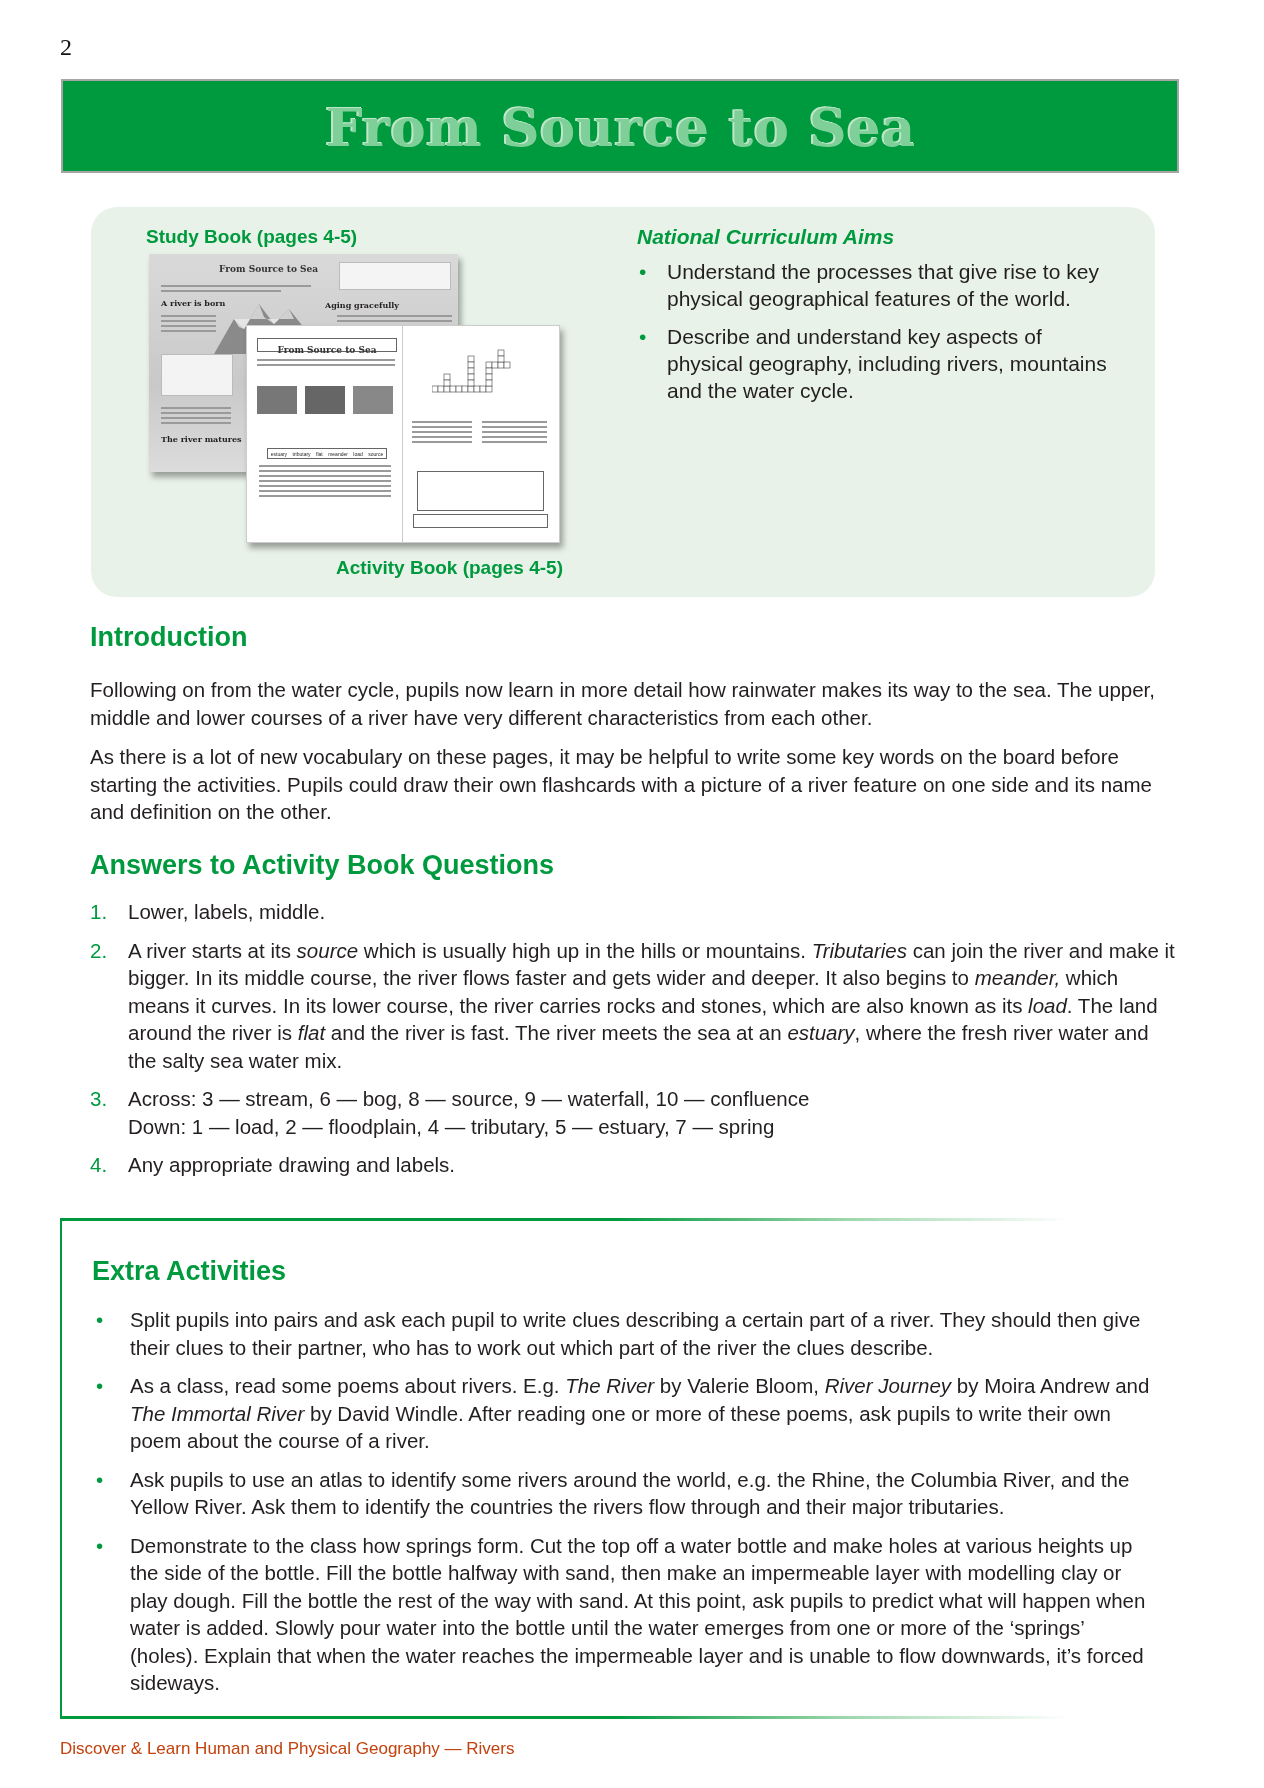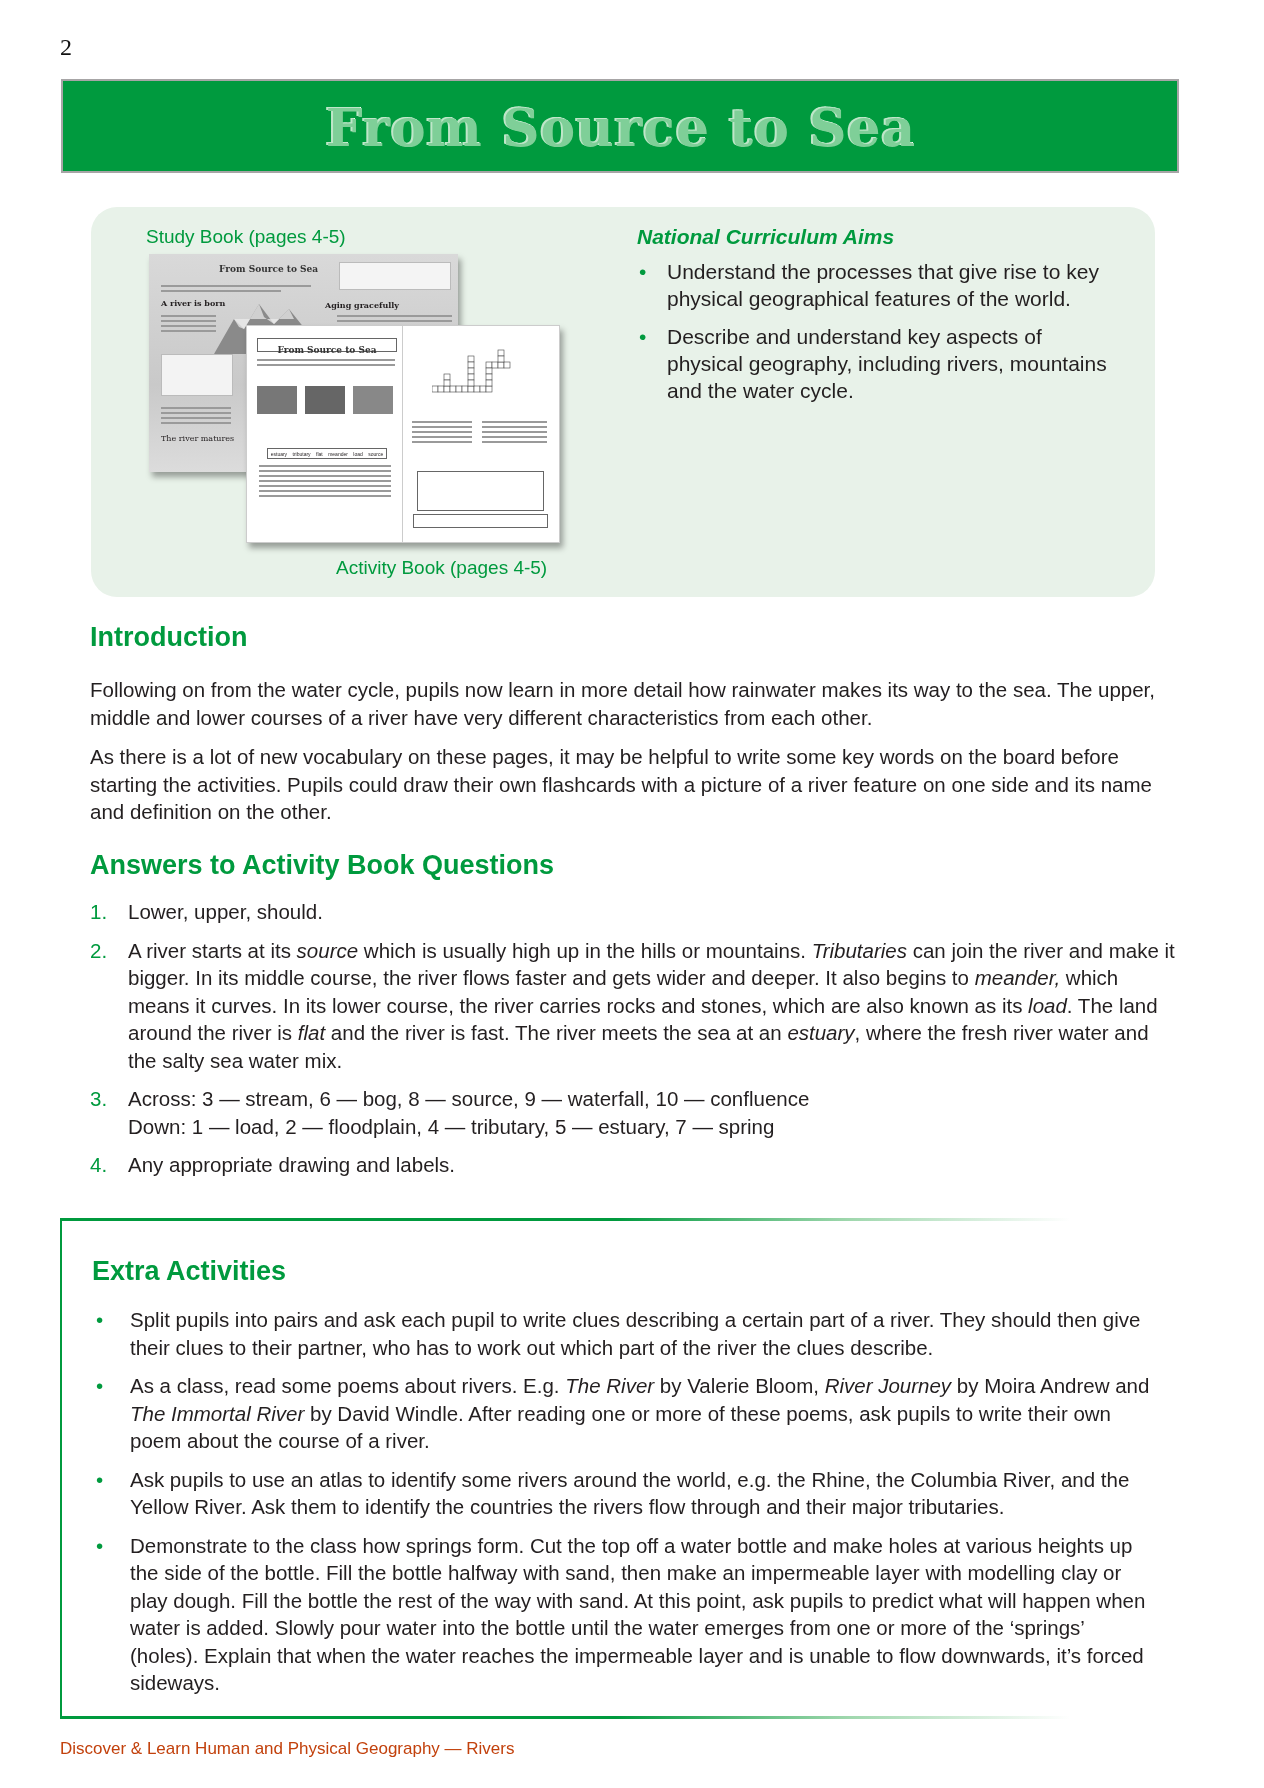--- a/index.html
+++ b/index.html
@@ -7,21 +7,21 @@
          font-family:"Liberation Sans", sans-serif; color:#231f20; }
   .abs { position:absolute; }
   .page-num { left:60px; top:34px; font-family:"Liberation Serif", serif; font-size:24px; color:#111; }
   .banner { left:61px; top:79px; width:1118px; height:94px; background:#009a3e;
             border:2px solid #a7a5a6; box-sizing:border-box; display:flex; align-items:center; justify-content:center; }
   .banner-title { font-family:"DejaVu Serif", serif; font-weight:bold; font-size:52px; letter-spacing:1px;
                   color:#dff3e4; text-shadow: 1px 1px 0 #7fcf98, -1px 0 0 #bfe6c9;
                   background: repeating-linear-gradient(135deg,#ffffff 0 2px,#9fdcb0 2px 4px);
                   -webkit-background-clip:text; background-clip:text; -webkit-text-fill-color:transparent; }
   .panel { left:91px; top:207px; width:1064px; height:390px; background:#e8f2e9; border-radius:26px; }
-  .green { color:#009a3e; }
+  .green { color:#009a3e;font-weight:bold; }
   .panel-label { font-size:19px; }
   .study-label { left:146px; top:226px; }
   .activity-label { left:336px; top:557px;text-align:center; }
   .nc-head { left:637px; top:225px; font-weight:bold; font-size:21px;font-style:italic; }
   .nc-list { left:637px; top:258px; width:480px; margin:0; padding:0; list-style:none; font-size:21px; line-height:27px; }
   .nc-list li { position:relative; padding-left:30px; margin-bottom:11px; }
   .bullet { position:absolute; left:2px; top:0; color:#009a3e; }
   
   .thumb { background:#fff; box-shadow: 3px 5px 6px rgba(0,0,0,0.35); }
   .study-thumb { left:149px; top:254px; width:309px; height:218px; background:linear-gradient(180deg,#d9d9d9,#c9c9c9 60%,#dcdcdc); overflow:hidden; }
@@ -87,21 +87,21 @@
       <div class="mini-line"></div>
       <div class="mini-line"></div>
     </div>
   <div style="position:absolute;left:12px;top:100px;width:70px;height:40px;background:#f3f3f3;border:1px solid #bbb;"></div>
   <div style="position:absolute;left:12px;top:150px;width:70px;">
       <div class="mini-line"></div>
       <div class="mini-line"></div>
       <div class="mini-line"></div>
       <div class="mini-line"></div>
     </div>
-  <div style="position:absolute;left:12px;top:180px;font-size:8px;font-weight:normal;font-family:'DejaVu Serif',serif;">The river matures</div>
+  <div style="position:absolute;left:12px;top:180px;font-size:8px;font-weight:bold;font-family:'DejaVu Serif',serif;">The river matures</div>
 </div>
 
 <div class="abs thumb act-thumb">
   <div style="position:absolute;left:155px;top:0;width:1px;height:100%;background:#ccc;"></div>
   <div class="mini-box" style="position:absolute;left:10px;top:12px;width:138px;height:12px;text-align:center;">
     <span class="mini-title">From Source to Sea</span>
   </div>
   <div style="position:absolute;left:10px;top:30px;width:138px;">
       <div class="mini-line"></div>
       <div class="mini-line"></div>
@@ -181,21 +181,21 @@
   <li><span class="bullet">•</span><span>Understand the processes that give rise to key physical geographical features of the world.</span></li>
   <li><span class="bullet">•</span><span>Describe and understand key aspects of physical geography, including rivers, mountains and the water cycle.</span></li>
 </ul>
 
 <div class="abs h2 intro-head">Introduction</div>
 <div class="abs body-text intro-p1">Following on from the water cycle, pupils now learn in more detail how rainwater makes its way to the sea. The upper, middle and lower courses of a river have very different characteristics from each other.</div>
 <div class="abs body-text intro-p2">As there is a lot of new vocabulary on these pages, it may be helpful to write some key words on the board before starting the activities.  Pupils could draw their own flashcards with a picture of a river feature on one side and its name and definition on the other.</div>
 
 <div class="abs h2 ans-head">Answers to Activity Book Questions</div>
 <ul class="abs ans-list body-text">
-  <li><span class="num">1.</span><span>Lower, upper, should.</span></li>
+  <li><span class="num">1.</span><span>Lower, labels, middle.</span></li>
   <li><span class="num">2.</span><span><span>A river starts at its </span><i>source</i><span> which is usually high up in the hills or mountains.  </span><i>Tributaries</i><span> can join the river and make it bigger.  In its middle course, the river flows faster and gets wider and deeper.  It also begins to </span><i>meander,</i><span> which means it curves.  In its lower course, the river carries rocks and stones, which are also known as its </span><i>load</i><span>.  The land around the river is </span><i>flat</i><span> and the river is fast.  The river meets the sea at an </span><i>estuary</i><span>, where the fresh river water and the salty sea water mix.</span></span></li>
   <li>
       <span class="num">3.</span>
       <div>Across: 3 — stream,   6 — bog,   8 — source,   9 — waterfall,   10 — confluence</div>
       <div>Down: 1 — load,   2 — floodplain,   4 — tributary,   5 — estuary,   7 — spring</div>
     </li>
   <li><span class="num">4.</span><span>Any appropriate drawing and labels.</span></li>
 </ul>
 
 <div class="abs extra-box"></div>

